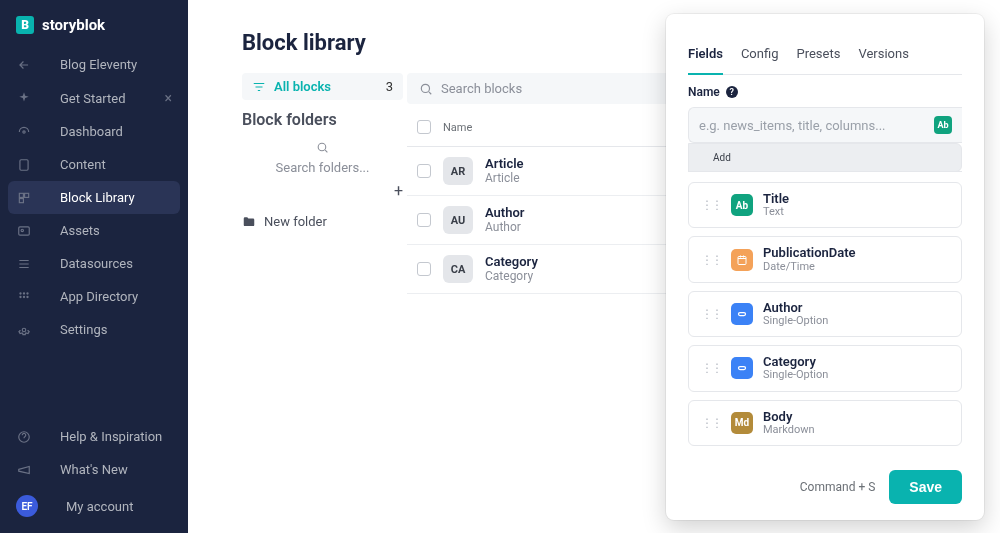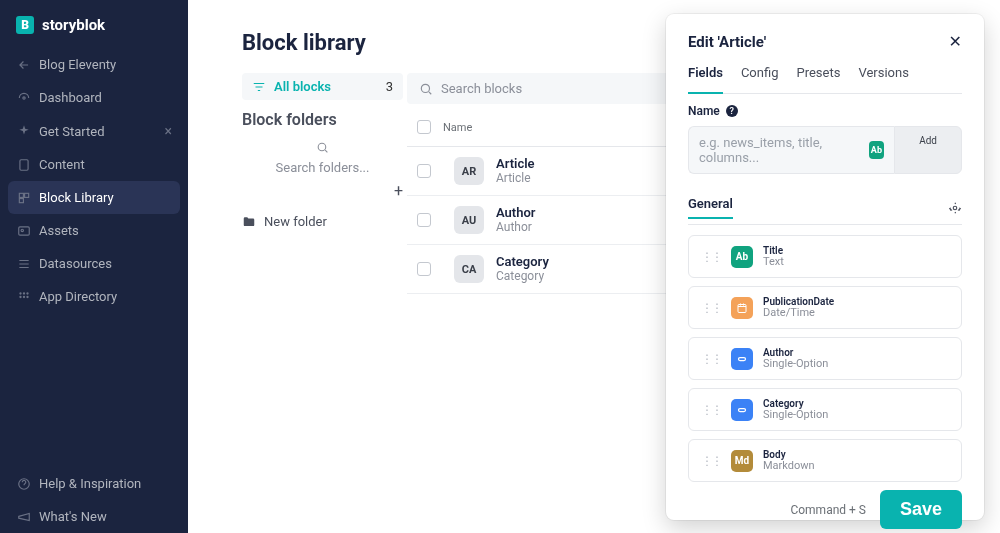--- a/index.html
+++ b/index.html
@@ -3,21 +3,21 @@
 <meta charset="utf-8">
 <style>
   * { box-sizing: border-box; margin: 0; padding: 0; }
   html, body { width: 1000px; height: 533px; overflow: hidden; font-family: -apple-system, BlinkMacSystemFont, "Segoe UI", Roboto, sans-serif; font-size: 13px; color: #1b243f; background: #fff; }
   body { display: flex; }
 
   
   .sidebar { width: 188px; height: 100%; background: #1b243f; color: #b1b5be; display: flex; flex-direction: column; padding-top: 12px; }
   .logo { display: flex; align-items: center; gap: 8px; padding: 4px 16px 14px 16px; color: #fff; font-weight: 700; font-size: 15px; }
   .logo-mark { width: 18px; height: 18px; background: #09b3af; border-radius: 3px; display: flex; align-items: center; justify-content: center; color: #fff; font-weight: 900; font-size: 12px; }
-  .nav-item { display: flex; align-items: center; gap: 7px; padding: 9px 16px; cursor: pointer; font-size: 13px; color: #b1b5be; position: relative; }
+  .nav-item { display: flex; align-items: center; gap: 28px; padding: 9px 16px; cursor: pointer; font-size: 13px; color: #b1b5be; position: relative; }
   .nav-item .icon { width: 16px; display: flex; justify-content: center; color: #6a7185; }
   .nav-item.active { background: #2a3456; border-radius: 6px; margin: 0 8px; padding: 9px 8px; color: #fff; }
   .nav-item .close { margin-left: auto; color: #6a7185; font-size: 14px; }
   .sidebar-spacer { flex: 1; }
   .avatar { width: 22px; height: 22px; border-radius: 50%; background: #3b5bdb; color: #fff; font-size: 10px; display: flex; align-items: center; justify-content: center; font-weight: 600; }
 
   
   .main { flex: 1; display: flex; flex-direction: column; background: #fff; position: relative; }
   .page-title { font-size: 22px; font-weight: 700; padding: 30px 0 18px 54px; }
   .library { display: flex; height: 100%; }
@@ -27,57 +27,57 @@
   .bf-label { font-size: 16px; font-weight: 600; color: #4a4f5c; margin-top: 8px; margin-bottom: 6px; }
   .search-folders { display: flex; align-items: center; gap: 6px; color: #8b8f99; padding: 6px 0; flex-direction: column; }
   .search-folders .add { margin-left: auto; font-size: 16px; color: #4a4f5c; }
   .new-folder { display: flex; align-items: center; gap: 8px; color: #4a4f5c; padding: 8px 0; }
 
   .lib-right { flex: 1; padding: 0 20px 0 4px; }
   .search-blocks { background: #f5f7f9; border-radius: 4px; padding: 8px 12px; display: flex; align-items: center; gap: 8px; color: #8b8f99; margin-bottom: 4px; }
   .col-header { display: flex; align-items: center; gap: 12px; padding: 12px 10px; border-bottom: 1px solid #e5e7eb; font-size: 11px; color: #6b7076; }
   .blk-row { display: flex; align-items: center; gap: 12px; padding: 10px 10px; border-bottom: 1px solid #eceef1; }
   .checkbox { width: 14px; height: 14px; border: 1.5px solid #c4c8cf; border-radius: 3px; }
-  .blk-badge { width: 30px; height: 28px; background: #e4e6ea; border-radius: 6px; display: flex; align-items: center; justify-content: center; font-size: 11px; font-weight: 700; color: #3a3f49; margin-left: 11px; }
+  .blk-badge { width: 30px; height: 28px; background: #e4e6ea; border-radius: 6px; display: flex; align-items: center; justify-content: center; font-size: 11px; font-weight: 700; color: #3a3f49; }
   .blk-name { font-size: 13px; font-weight: 600; color: #1b243f; line-height: 1.1; }
   .blk-sub { font-size: 12px; color: #8b8f99; line-height: 1.1; }
 
   
   .panel { position: absolute; top: 14px; right: 16px; width: 318px; height: 506px; background: #fff; border-radius: 8px; box-shadow: 0 8px 24px rgba(0,0,0,.18), 0 0 0 1px rgba(0,0,0,.05); display: flex; flex-direction: column; padding: 18px 22px 16px 22px; }
   .panel-title-row { display: flex; align-items: center; }
   .panel-title { font-size: 15px; font-weight: 700; }
   .panel-close { margin-left: auto; font-size: 16px; cursor: pointer; }
   .tabs { display: flex; gap: 18px; margin-top: 14px; border-bottom: 1px solid #e5e7eb; font-size: 13px; color: #4a4f5c; }
   .tab { padding-bottom: 12px; cursor: pointer; }
   .tab.active { color: #1b243f; font-weight: 600; border-bottom: 2px solid #09b3af; margin-bottom: -1px; }
   .name-row { display: flex; align-items: center; gap: 6px; margin-top: 10px; font-size: 12px; font-weight: 600; }
   .help { width: 12px; height: 12px; border-radius: 50%; background: #1b243f; color: #fff; font-size: 9px; display: flex; align-items: center; justify-content: center; }
-  .name-input-row { display: flex; margin-top: 8px; }
+  .name-input-row { display: flex; margin-top: 8px; flex-direction: column; }
   .name-input { flex: 1; display: flex; align-items: center; background: #f5f7f9; border: 1px solid #e5e7eb; border-right: none; border-radius: 6px 0 0 6px; padding: 8px 10px; color: #9aa0a9; gap: 8px; }
   .name-input .ab { margin-left: auto; width: 18px; height: 18px; background: #10a37f; color: #fff; border-radius: 4px; font-size: 9px; display: flex; align-items: center; justify-content: center; font-weight: 700; }
   .add-btn { background: #eceef1; border: 1px solid #e5e7eb; border-radius: 0 6px 6px 0; padding: 8px 24px; font-size: 10px; color: #3a3f49; cursor: pointer; }
 
   .section-row { display: flex; align-items: center; margin-top: 22px; margin-bottom: 6px; }
   .section-label { font-size: 13px; font-weight: 600; color: #1b243f; padding-bottom: 6px; border-bottom: 2px solid #09b3af; }
   .gear { margin-left: auto; color: #4a4f5c; }
   .section-rule { border-bottom: 1px solid #e5e7eb; margin-top: -1px; margin-bottom: 10px; }
 
   .field-card { display: flex; align-items: center; gap: 10px; border: 1px solid #e5e7eb; border-radius: 6px; padding: 9px 12px; margin-bottom: 8px; }
   .drag { color: #b5b9c2; font-size: 12px; letter-spacing: -2px; }
   .field-icon { width: 22px; height: 22px; border-radius: 5px; display: flex; align-items: center; justify-content: center; color: #fff; font-size: 10px; font-weight: 700; }
   .icon-text { background: #10a37f; }
   .icon-date { background: #f4a259; }
   .icon-opt  { background: #3b82f6; }
   .icon-md   { background: #b38b3a; }
-  .field-name { font-size: 10px; font-weight: 600; line-height: 1.1; }
+  .field-name { font-size: 13px; font-weight: 600; line-height: 1.1; }
   .field-type { font-size: 11px; color: #8b8f99; line-height: 1.1; }
 
   .panel-footer { margin-top: auto; display: flex; align-items: center; justify-content: flex-end; gap: 14px; }
   .hint { font-size: 12px; color: #6b7076; }
-  .save-btn { background: #09b3af; color: #fff; border: none; border-radius: 6px; padding: 9px 20px; font-size: 18px; font-weight: 600; cursor: pointer; }
+  .save-btn { background: #09b3af; color: #fff; border: none; border-radius: 6px; padding: 9px 20px; font-size: 14px; font-weight: 600; cursor: pointer; }
 
   svg { display: block; }
 </style>
 </head>
 <body>
 
 <div class="sidebar">
   <div class="logo">
     <div class="logo-mark">B</div>
     <span>storyblok</span>
@@ -87,35 +87,35 @@
     <span class="icon">
       <svg width="14" height="14" viewBox="0 0 24 24" fill="none" stroke="currentColor" stroke-width="2">
           <path d="M19 12H5M11 18l-6-6 6-6"></path>
         </svg>
     </span>
     <span>Blog Eleventy</span>
   </div>
 
   <div class="nav-item">
     <span class="icon">
-      <svg width="14" height="14" viewBox="0 0 24 24" fill="none" stroke="currentColor" stroke-width="2">
-          <path d="M12 14a2 2 0 100-4 2 2 0 000 4zM4 12a8 8 0 1116 0"></path>
-        </svg>
-    </span>
-    <span>Dashboard</span>
-  </div>
-
-  <div class="nav-item">
-    <span class="icon">
       <svg width="14" height="14" viewBox="0 0 24 24" fill="currentColor">
           <path d="M12 2l2 6 6 2-6 2-2 6-2-6-6-2 6-2 2-6z"></path>
         </svg>
     </span>
     <span>Get Started</span>
     <span class="close">×</span>
+  </div>
+
+  <div class="nav-item">
+    <span class="icon">
+      <svg width="14" height="14" viewBox="0 0 24 24" fill="none" stroke="currentColor" stroke-width="2">
+          <path d="M12 14a2 2 0 100-4 2 2 0 000 4zM4 12a8 8 0 1116 0"></path>
+        </svg>
+    </span>
+    <span>Dashboard</span>
   </div>
 
   <div class="nav-item">
     <span class="icon">
       <svg width="14" height="14" viewBox="0 0 24 24" fill="none" stroke="currentColor" stroke-width="2">
           <rect x="5" y="3" width="14" height="18" rx="2"></rect>
         </svg>
     </span>
     <span>Content</span>
   </div>
@@ -158,20 +158,29 @@
           <circle cx="12" cy="6" r="2"></circle>
           <circle cx="18" cy="6" r="2"></circle>
           <circle cx="6" cy="12" r="2"></circle>
           <circle cx="12" cy="12" r="2"></circle>
           <circle cx="18" cy="12" r="2"></circle>
         </svg>
     </span>
     <span>App Directory</span>
   </div>
 
+  <div class="nav-item">
+    <span class="icon">
+      <svg width="14" height="14" viewBox="0 0 24 24" fill="none" stroke="currentColor" stroke-width="2">
+          <circle cx="12" cy="12" r="3"></circle>
+          <path d="M19 12a7 7 0 01-.1 1.2l2 1.6-2 3.4-2.4-.9a7 7 0 01-2 .1l-.4 2.5h-4l-.4-2.5a7 7 0 01-2-.1l-2.4.9-2-3.4 2-1.6A7 7 0 015 12"></path>
+        </svg>
+    </span>
+    <span>Settings</span>
+  </div>
 
   <div class="sidebar-spacer"></div>
 
   <div class="nav-item">
     <span class="icon">
       <svg width="14" height="14" viewBox="0 0 24 24" fill="none" stroke="currentColor" stroke-width="2">
           <circle cx="12" cy="12" r="9"></circle>
           <path d="M9 9a3 3 0 115 2c-1 .7-2 1.3-2 3M12 18h.01"></path>
         </svg>
     </span>
@@ -180,20 +189,24 @@
 
   <div class="nav-item">
     <span class="icon">
       <svg width="14" height="14" viewBox="0 0 24 24" fill="none" stroke="currentColor" stroke-width="2">
           <path d="M3 11l18-5v12L3 14v-3z"></path>
         </svg>
     </span>
     <span>What's New</span>
   </div>
 
+  <div class="nav-item" style="padding-bottom:16px;">
+    <span class="avatar">EF</span>
+    <span>My account</span>
+  </div>
 </div>
 
 <div class="main">
   <div class="page-title">Block library</div>
 
   <div class="library">
 
     <div class="lib-left">
       <div class="all-blocks">
         <span>
@@ -265,24 +278,20 @@
         <span class="blk-badge">CA</span>
         <div>
           <div class="blk-name">Category</div>
           <div class="blk-sub">Category</div>
         </div>
       </div>
     </div>
   </div>
 
   <div class="panel">
-    <div class="panel-title-row">
-      <div class="panel-title">Edit 'Article'</div>
-      <div class="panel-close">✕</div>
-    </div>
 
     <div class="tabs">
       <div class="tab active">Fields</div>
       <div class="tab">Config</div>
       <div class="tab">Presets</div>
       <div class="tab">Versions</div>
     </div>
 
     <div class="name-row">
       <span>Name</span>
@@ -290,29 +299,20 @@
     </div>
 
     <div class="name-input-row">
       <div class="name-input">
         <span>e.g. news_items, title, columns...</span>
         <span class="ab">Ab</span>
       </div>
       <div class="add-btn">Add</div>
     </div>
 
-    <div class="section-row">
-      <span class="section-label">General</span>
-      <span class="gear">
-        <svg width="14" height="14" viewBox="0 0 24 24" fill="none" stroke="currentColor" stroke-width="2">
-            <circle cx="12" cy="12" r="3"></circle>
-            <path d="M19 12l2 1-2 3-2-1M5 12l-2 1 2 3 2-1M12 3l1 2M12 21l1-2"></path>
-          </svg>
-      </span>
-    </div>
     <div class="section-rule"></div>
 
     <div id="field-cards">
         <div class="field-card">
           <span class="drag">⋮⋮</span>
           <span class="field-icon icon-text">Ab</span>
           <div>
             <div class="field-name">Title</div>
             <div class="field-type">Text</div>
           </div>

